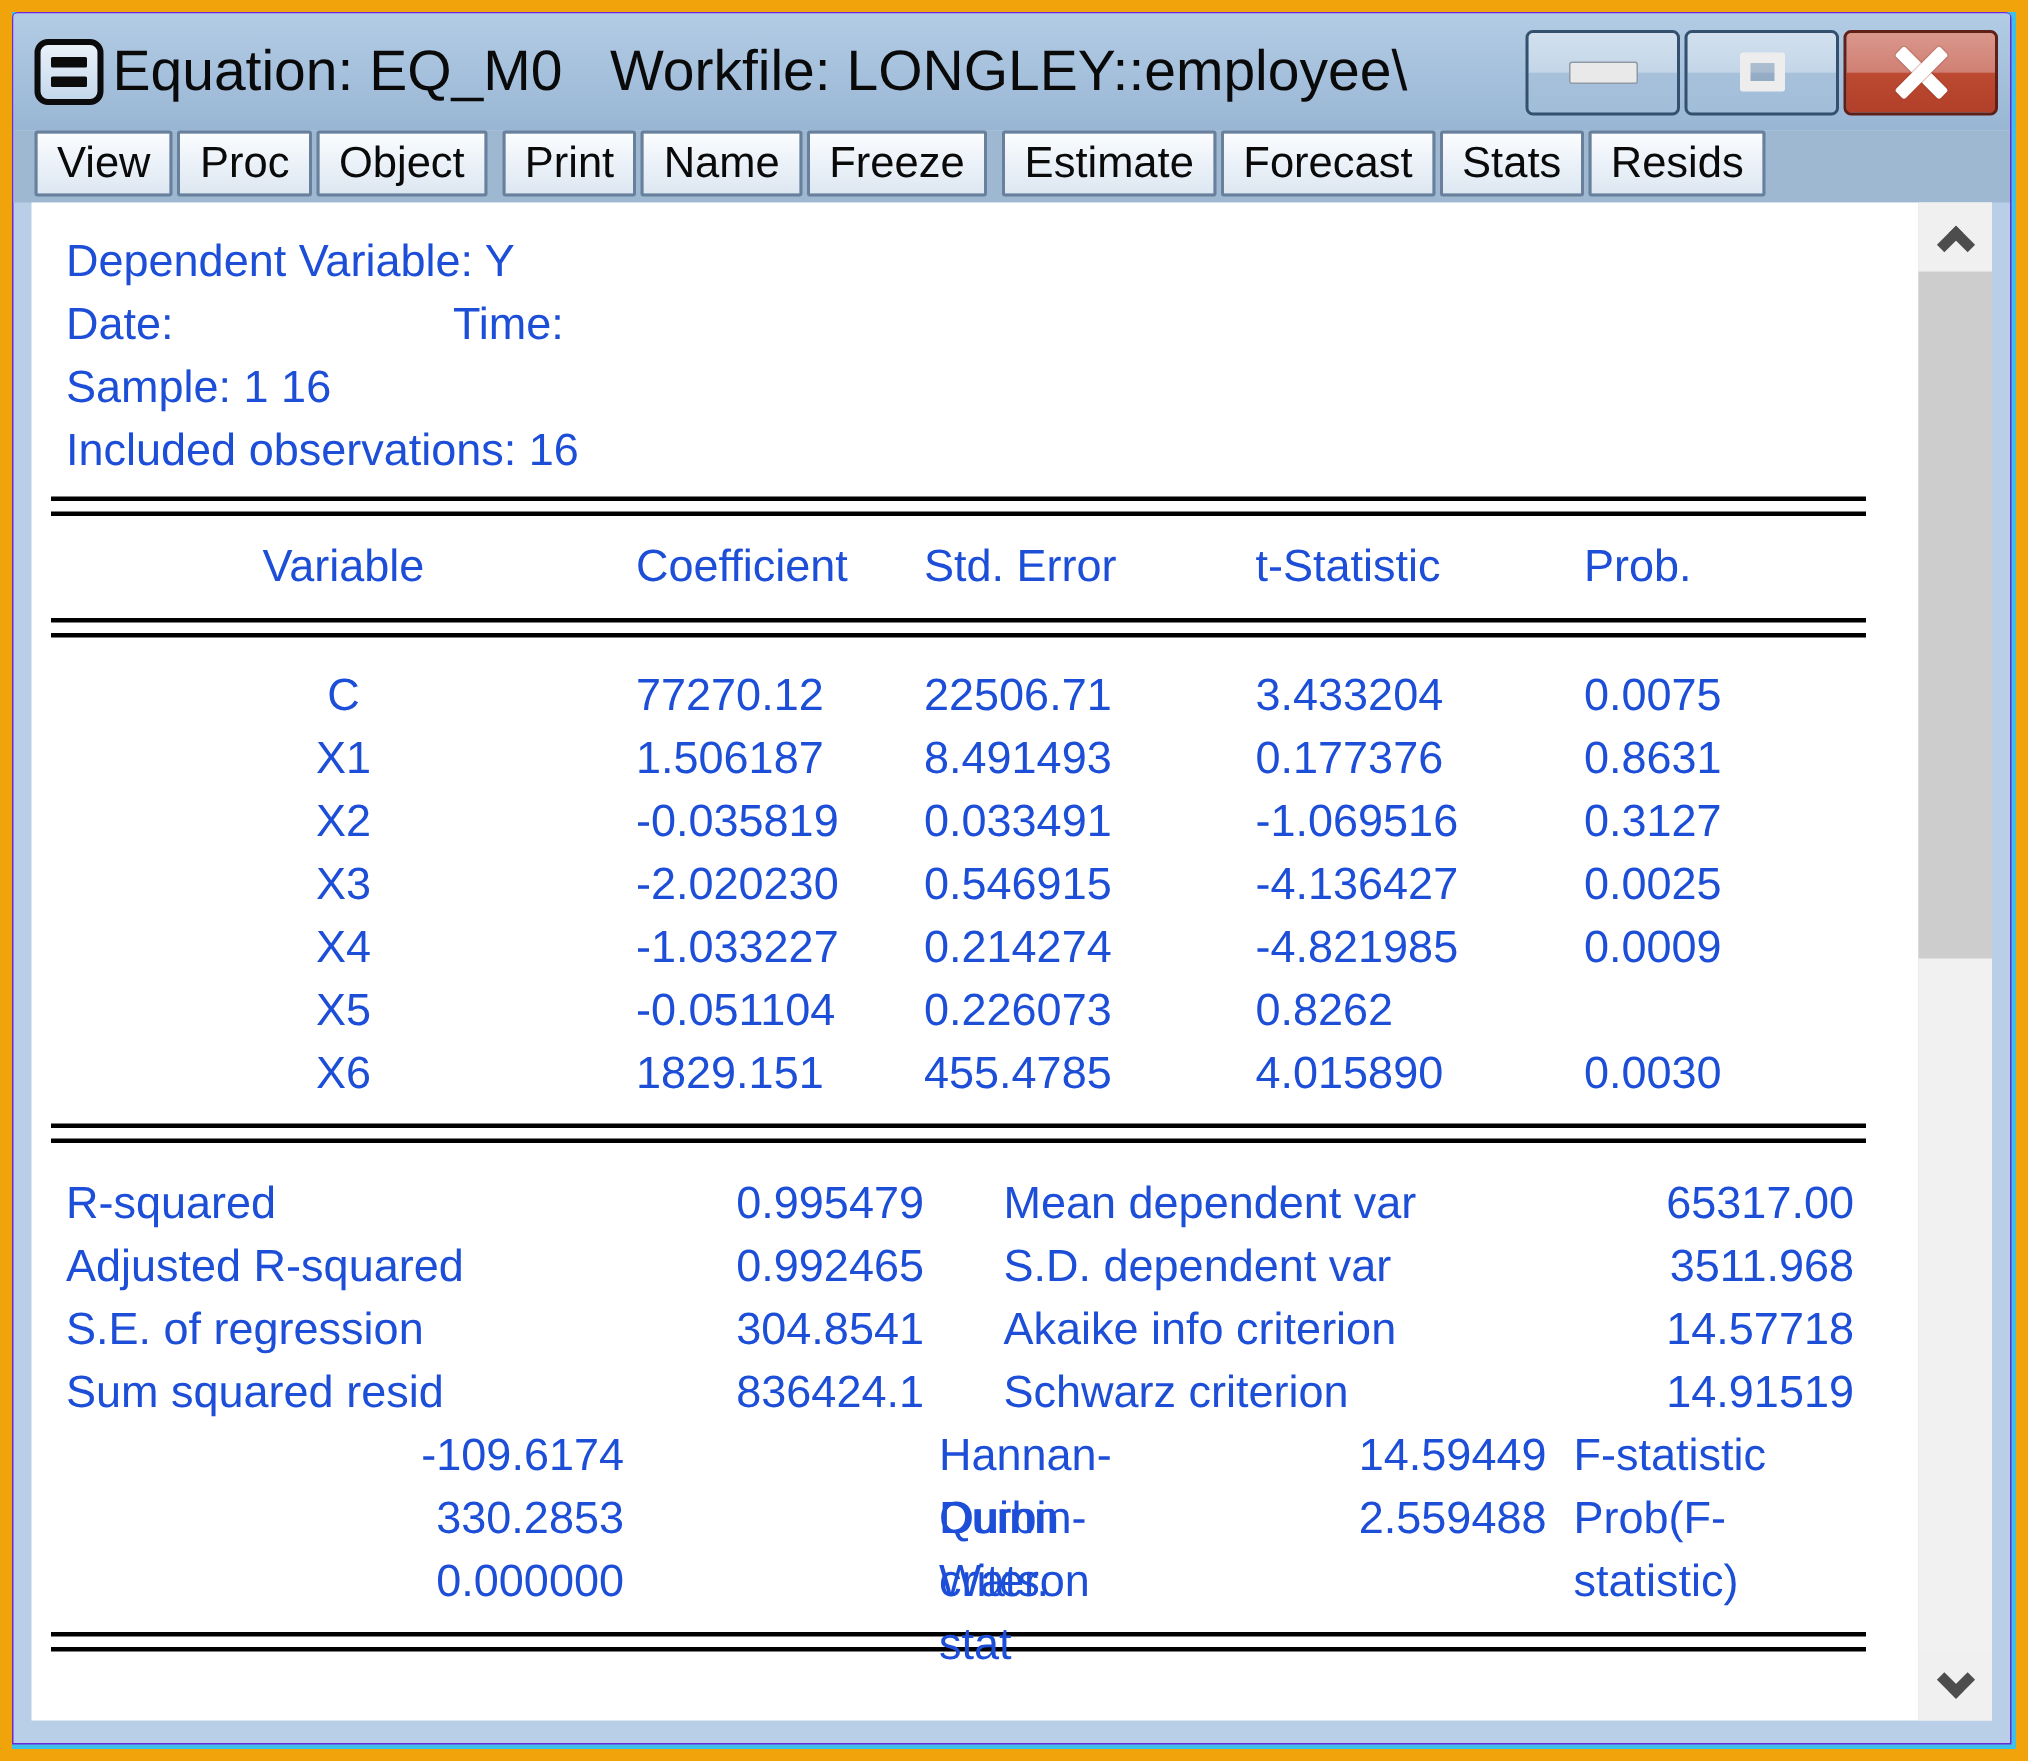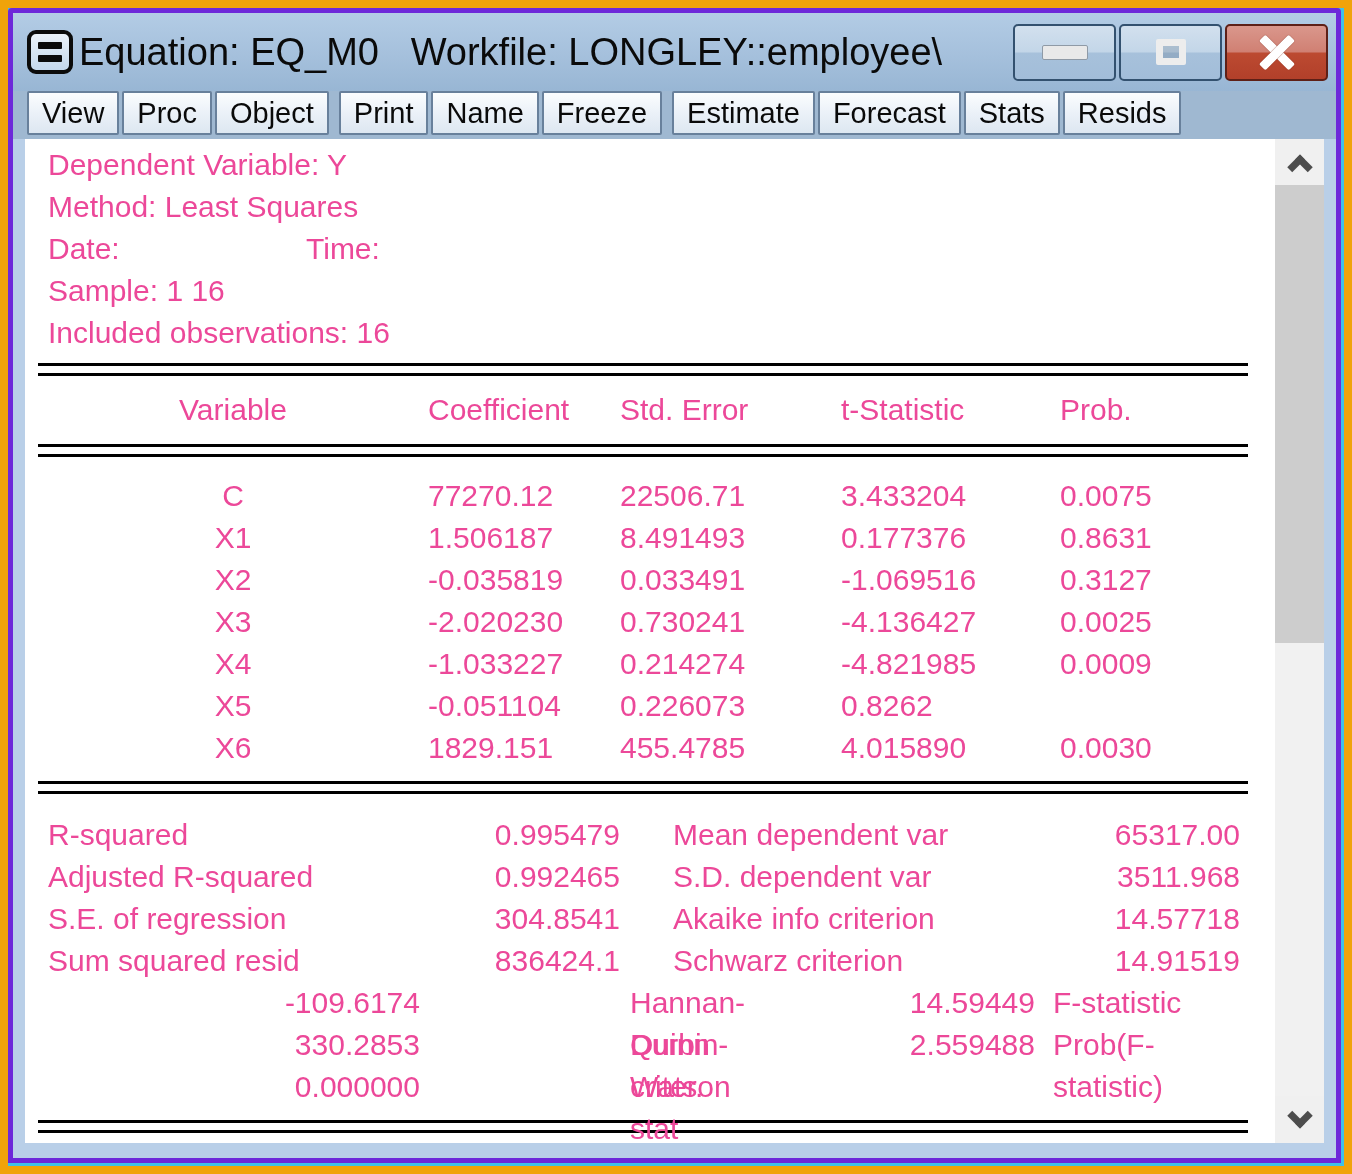--- a/index.html
+++ b/index.html
@@ -8,21 +8,21 @@
     font-family:"Liberation Sans", sans-serif;
     background:#F0A30A;
   }
   .frame { position:absolute; inset:8px; background:#F0A30A; }
   .win-outer {
     width:100%; height:100%; box-sizing:border-box;
     background:#3EC1E9; padding:0 3px 3px 0;
   }
   .window {
     width:100%; height:100%; box-sizing:border-box;
-    border:5px solid #6d28d9; border-radius:4px 4px 0 0;
+    border:1px solid #6d28d9; border-radius:4px 4px 0 0;
     background:#B9CFE8;
     display:flex; flex-direction:column;
   }
   
   .titlebar {
     height:78px; flex:0 0 78px;
     background:linear-gradient(180deg, #B3CCE5 0%, #A5C0DC 55%, #98B6D4 100%);
     display:flex; align-items:center;
     padding:0 8px 0 14px; border-radius:2px 2px 0 0;
   }
@@ -68,23 +68,23 @@
   .tb-btn {
     height:44px; box-sizing:border-box; padding:0 13px;
     border:2px solid #68809B; border-radius:2px;
     background:linear-gradient(180deg,#FBFDFE 0%,#EBF1F8 50%,#DDE7F1 100%);
     font-size:29px; color:#0A0A0A;
     display:flex; align-items:center; cursor:default;
   }
   
   .client { flex:1 1 auto; display:flex; padding:0 12px 15px 12px; min-height:0; }
   .content {
-    flex:1 1 auto; background:#FFFFFF; color:#ec4899;
+    flex:1 1 auto; background:#FFFFFF; color:#1d4ed8;
     font-size:30px; line-height:42px;
-    padding:5px 0 0 13px; box-sizing:border-box; overflow:hidden;
+    padding:19px 0 0 13px; box-sizing:border-box; overflow:hidden;
   }
   .summary { margin-left:10px; }
   .summary div { height:42px; }
   .date-label { display:inline-block; width:258px; }
   .rule2 { width:1210px; height:7px; border-top:3px solid #000; border-bottom:3px solid #000; }
   .r-above { margin-top:9px; }
   .r-belowhead { }
   .r-aftertable { margin-top:12px; }
   .r-bottom { margin-top:12px; }
   .grid-head, .grid-row {
@@ -165,21 +165,20 @@
           <div class="tb-btn">Stats</div>
           <div class="tb-btn">Resids</div>
         </div>
       </div>
 
       <div class="client">
         <div class="content">
 
           <div class="summary">
             <div>Dependent Variable: Y</div>
-            <div>Method: Least Squares</div>
             <div><span class="date-label">Date:</span><span>Time:</span></div>
             <div>Sample: 1 16</div>
             <div>Included observations: 16</div>
           </div>
 
           <div class="rule2 r-above"></div>
 
           <div class="grid-head">
             <div>Variable</div>
             <div>Coefficient</div>
@@ -208,21 +207,21 @@
             <div class="grid-row">
               <div>X2</div>
               <div>-0.035819</div>
               <div>0.033491</div>
               <div>-1.069516</div>
               <div>0.3127</div>
             </div>
             <div class="grid-row">
               <div>X3</div>
               <div>-2.020230</div>
-              <div>0.730241</div>
+              <div>0.546915</div>
               <div>-4.136427</div>
               <div>0.0025</div>
             </div>
             <div class="grid-row">
               <div>X4</div>
               <div>-1.033227</div>
               <div>0.214274</div>
               <div>-4.821985</div>
               <div>0.0009</div>
             </div>

